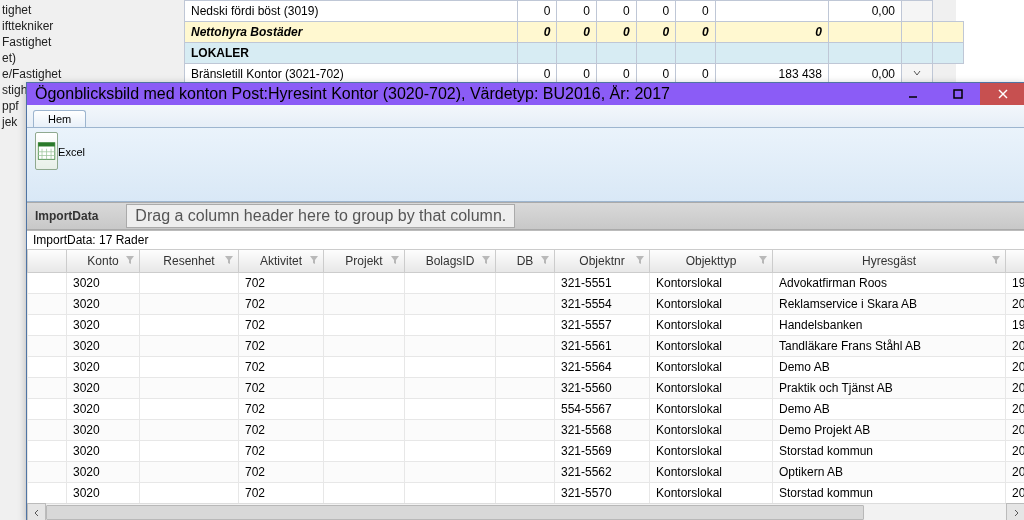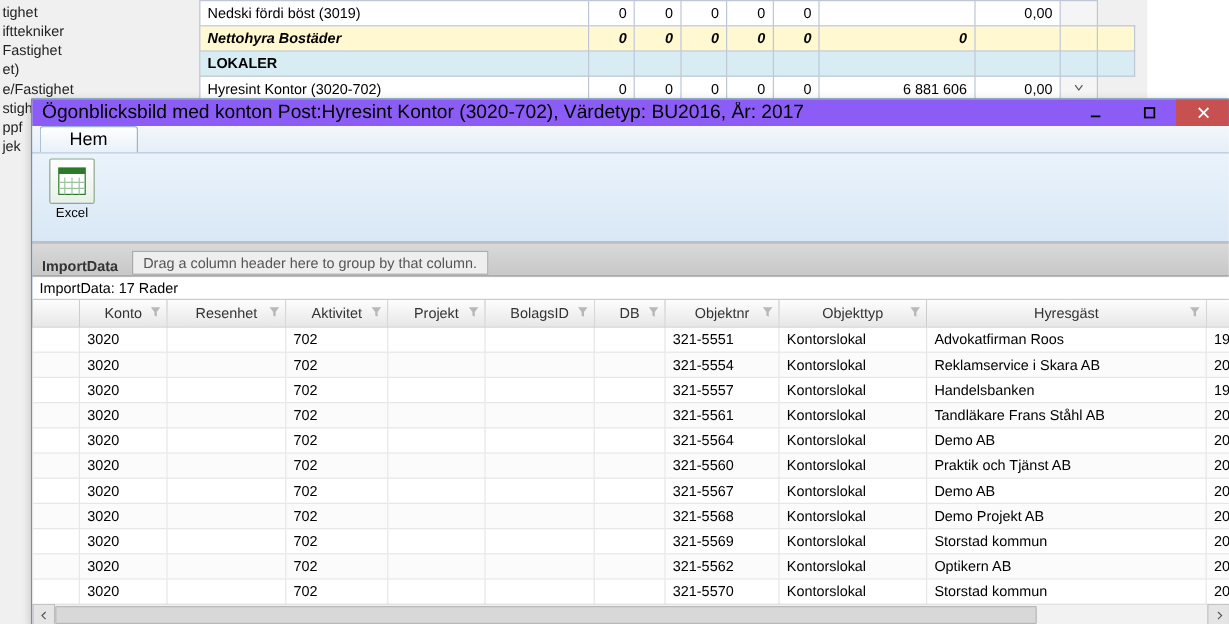--- a/index.html
+++ b/index.html
@@ -2,50 +2,50 @@
 <html><head>
 <meta charset="utf-8">
 <style>
   html,body{margin:0;padding:0;font-family:"Segoe UI",Tahoma,Arial,sans-serif;font-size:12px;color:#000;background:#fff;overflow:hidden}
   .app{position:relative;width:956px;height:520px;background:#f0f0f0}
 
   
   .bg-side{position:absolute;left:0;top:0;width:60px;color:#222;font-size:12px;line-height:16px;padding:2px 0 0 2px;white-space:nowrap}
 
   
-  .bg-sheet{position:absolute;left:166px;top:0;width:780px;border-collapse:collapse;font-size:12px}
+  .bg-sheet{position:absolute;left:184px;top:0;width:780px;border-collapse:collapse;font-size:12px}
   .bg-sheet td{border:1px solid #bfc7d6;padding:2px 6px;height:16px;text-align:right;background:#fff}
   .bg-sheet td.label{text-align:left}
   .bg-sheet tr.totalrow td{background:#fff8d0;font-style:italic;font-weight:bold}
   .bg-sheet tr.header td{background:#d7ecf3;font-weight:bold;text-align:left}
   .bg-sheet td.chev{width:18px;text-align:center;background:#f5f5f5}
   .bg-sheet td.chev svg{width:10px;height:10px}
 
   
   .win{position:absolute;left:26px;top:82px;width:998px;height:438px;background:#fff;border:1px solid #4f74a3;box-shadow:0 2px 8px rgba(0,0,0,.25);display:flex;flex-direction:column}
   .titlebar{height:22px;background:#8b5cf6;display:flex;align-items:center;color:#000;font-size:16px}
   .titlebar .title{flex:1;padding:0 8px;white-space:nowrap;overflow:hidden}
   .titlebar .wbtn{width:45px;height:22px;display:flex;align-items:center;justify-content:center;position:relative}
   .titlebar .wbtn.close{background:#c75050;color:#fff}
   .titlebar .wbtn svg{width:10px;height:10px;stroke:#000;stroke-width:1.5}
   .titlebar .wbtn.close svg{stroke:#fff}
 
   
   .ribbon-tabs{height:22px;background:linear-gradient(#f3f7fb,#e6eef7);border-bottom:1px solid #9db5cf;display:flex;align-items:flex-end;padding-left:6px}
-  .rtab{background:linear-gradient(#fff,#e8f0f9);border:1px solid #9db5cf;border-bottom:none;border-radius:3px 3px 0 0;padding:2px 24px;font-size:15px}
+  .rtab{background:linear-gradient(#fff,#e8f0f9);border:1px solid #9db5cf;border-bottom:none;border-radius:3px 3px 0 0;padding:2px 14px;font-size:11px}
   .ribbon-body{height:65px;background:linear-gradient(#eaf3fb,#d9e8f6);border-bottom:1px solid #9db5cf;display:flex;align-items:flex-start;padding:4px 8px}
-  .ribbon-group{display:flex;flex-direction:column;align-items:center;width:50px}
+  .ribbon-group{display:flex;flex-direction:row;align-items:center;width:50px}
   .ribbon-group .iconbox{width:36px;height:36px;background:linear-gradient(#fff,#e8f0e8);border:1px solid #8fa98f;border-radius:2px;display:flex;align-items:center;justify-content:center;overflow:hidden}
   .ribbon-group .iconbox svg{width:28px;height:28px}
   .ribbon-group .lbl{font-size:11px;margin-top:2px}
 
   
-  .groupbar{height:26px;background:linear-gradient(#d9d9d9,#c8c8c8);border-top:1px solid #aaa;border-bottom:1px solid #aaa;display:flex;align-items:flex-end;padding:0 8px;gap:12px}
+  .groupbar{height:26px;background:linear-gradient(#d9d9d9,#c8c8c8);border-top:1px solid #aaa;border-bottom:1px solid #aaa;display:flex;align-items:center;padding:0 8px;gap:28px}
   .groupbar .lbl{font-weight:bold;color:#333}
-  .groupbar .hint{background:#eee;border:1px solid #aaa;padding:2px 8px;color:#555;font-size:12px}
+  .groupbar .hint{background:#eee;border:1px solid #aaa;padding:2px 8px;color:#555;font-size:16px}
 
   
   .gridwrap{flex:1;display:flex;flex-direction:column;position:relative;border-top:1px solid #bbb;overflow:hidden}
   .countbar{background:#fff;border-bottom:1px solid #ccc;padding:2px 6px;color:#000000}
   .grid{flex:1;overflow:auto}
   .grid table{border-collapse:collapse;width:1120px;table-layout:fixed}
   .grid th{background:linear-gradient(#fdfdfd,#e7e7e7);border:1px solid #ccc;border-top:none;padding:4px 6px;font-weight:normal;color:#333;text-align:center;position:relative;white-space:nowrap}
   .grid th .fico{position:absolute;right:4px;top:50%;transform:translateY(-50%);opacity:.55}
   .grid th .fico svg{width:10px;height:10px}
   .grid td{border:1px solid #e7e7e7;padding:3px 6px;background:#fff;white-space:nowrap;overflow:hidden;text-overflow:ellipsis}
@@ -115,33 +115,20 @@
           <td class="label">LOKALER</td>
           <td></td>
           <td></td>
           <td></td>
           <td></td>
           <td></td>
           <td></td>
           <td></td>
           <td></td>
           <td class="chev"></td>
-        </tr>
-        <tr class="">
-          <td class="label">Hyresint Kontor (3020-702)</td>
-          <td>0</td>
-          <td>0</td>
-          <td>0</td>
-          <td>0</td>
-          <td>0</td>
-          <td>6 881 606</td>
-          <td>0,00</td>
-          <td class="chev"><svg viewBox="0 0 10 10">
-              <polyline points="2,3 5,7 8,3" fill="none" stroke="#555"></polyline>
-            </svg></td>
         </tr>
         <tr class="">
           <td class="label">Bränsletill Kontor (3021-702)</td>
           <td>0</td>
           <td>0</td>
           <td>0</td>
           <td>0</td>
           <td>0</td>
           <td>183 438</td>
           <td>0,00</td>
@@ -315,21 +302,21 @@
                 <td>2000-01-01</td>
               </tr>
               <tr>
                 <td></td>
                 <td>3020</td>
                 <td></td>
                 <td>702</td>
                 <td></td>
                 <td></td>
                 <td></td>
-                <td>321-5567</td>
+                <td>554-5567</td>
                 <td>Kontorslokal</td>
                 <td>Demo AB</td>
                 <td>2010-09-01</td>
               </tr>
               <tr>
                 <td></td>
                 <td>3020</td>
                 <td></td>
                 <td>702</td>
                 <td></td>

